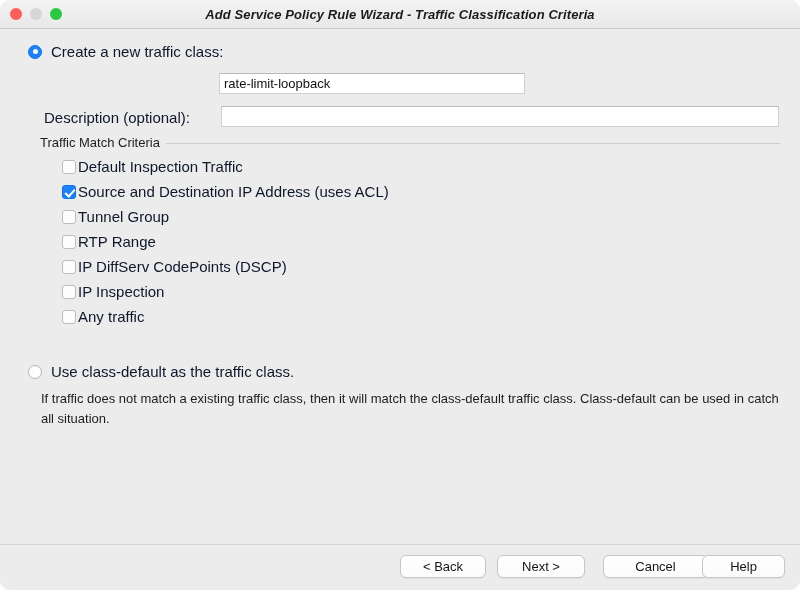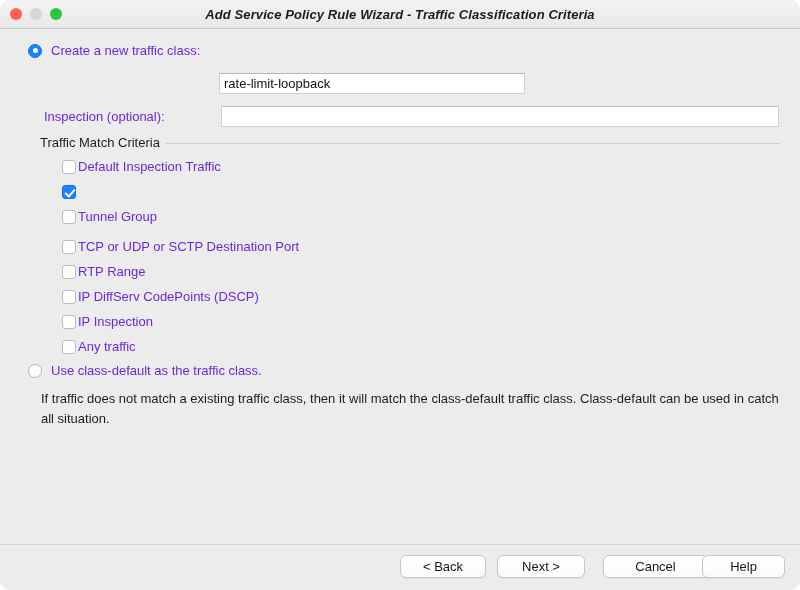--- a/index.html
+++ b/index.html
@@ -100,22 +100,22 @@
   .radio.on::after {
     content: "";
     position: absolute;
     left: 3.5px; top: 3.5px;
     width: 5px; height: 5px;
     border-radius: 50%;
     background: #ffffff;
   }
 
   .lbl {
-    font-size: 13px;
-    color: #6d28d9;
+    font-size: 15px;
+    color: #0f172a;
     white-space: nowrap;
   }
 
   .field {
     background: #ffffff;
     border: 1px solid #cfcfcf;
     border-top-color: #b9b9b9;
     box-sizing: border-box;
     height: 21px;
     font-size: 13px;
@@ -263,41 +263,38 @@
   </div>
 
   <div class="content">
 
     <div class="row-class indent-20">
       <span class="radio on"></span>
       <span class="lbl" style="margin-left:9px;">Create a new traffic class:</span>
     </div>
     <input class="field" id="class-name-input" type="text" value="rate-limit-loopback" style="">
 
-    <span class="lbl" id="desc-label">Inspection (optional):</span>
+    <span class="lbl" id="desc-label">Description (optional):</span>
     <input class="field" id="desc-input" type="text" value="" style="">
 
     <span class="group-title">Traffic Match Criteria</span>
     <span class="group-rule"></span>
 
     <div class="checklist">
       <div class="check-row">
         <span class="checkbox off"></span>
         <span class="lbl">Default Inspection Traffic</span>
       </div>
       <div class="check-row">
         <span class="checkbox on"></span>
+        <span class="lbl">Source and Destination IP Address (uses ACL)</span>
       </div>
       <div class="check-row">
         <span class="checkbox off"></span>
         <span class="lbl">Tunnel Group</span>
-      </div>
-      <div class="check-row gap-above">
-        <span class="checkbox off"></span>
-        <span class="lbl">TCP or UDP or SCTP Destination Port</span>
       </div>
       <div class="check-row">
         <span class="checkbox off"></span>
         <span class="lbl">RTP Range</span>
       </div>
       <div class="check-row">
         <span class="checkbox off"></span>
         <span class="lbl">IP DiffServ CodePoints (DSCP)</span>
       </div>
       <div class="check-row">

